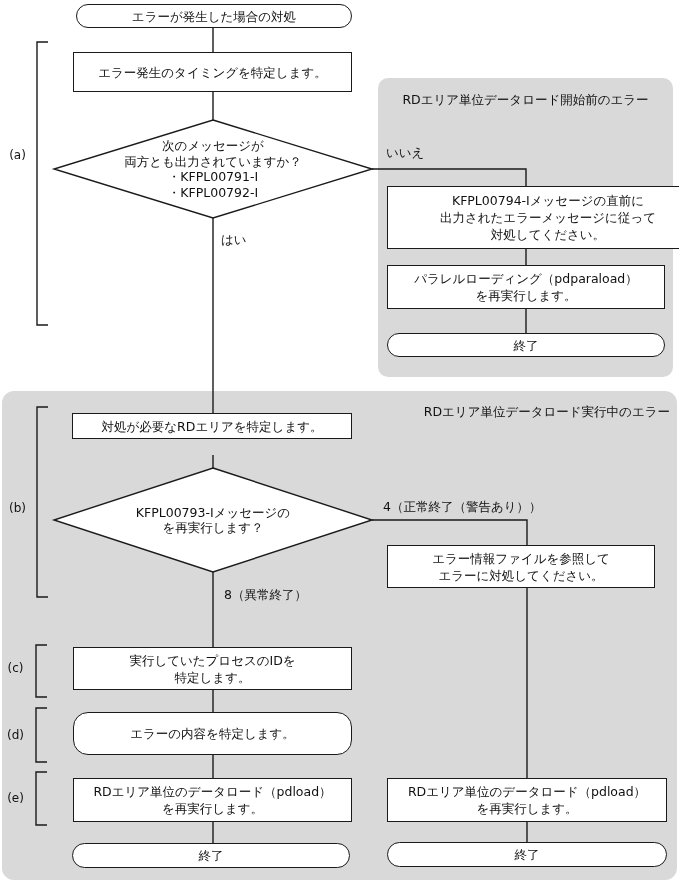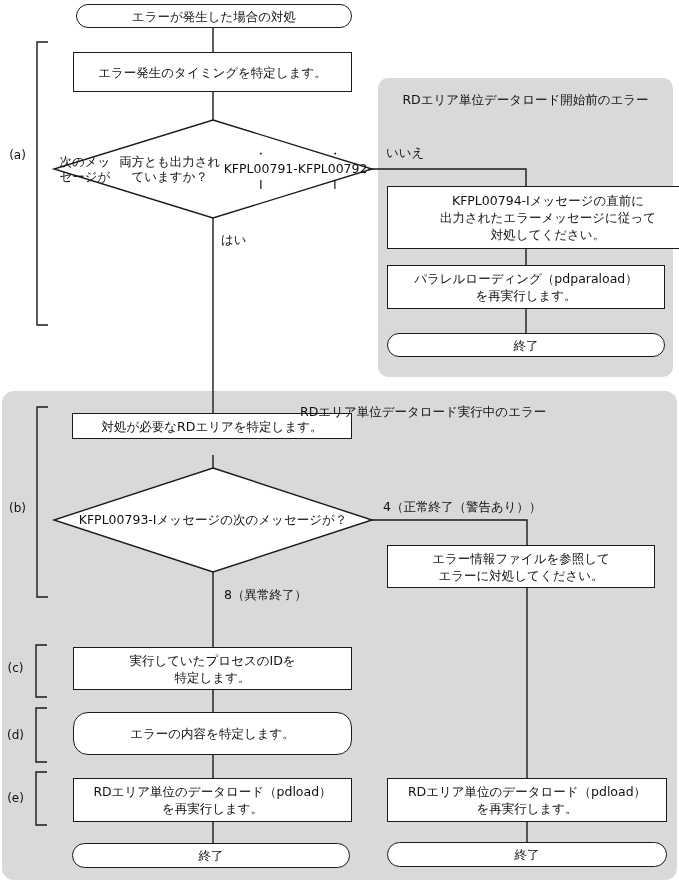--- a/index.html
+++ b/index.html
@@ -12,27 +12,27 @@
   .panel.upper{left:378px;top:78px;width:295px;height:299px;border-radius:10px;}
   .panel.lower{left:2px;top:391px;width:675px;height:489px;border-radius:12px;}
   svg.wires{position:absolute;left:0;top:0;z-index:2;}
   .node{
     position:absolute;background:#ffffff;border:1.4px solid #1a1a1a;
     display:flex;flex-direction:column;align-items:center;justify-content:center;
     font-size:12.5px;line-height:17px;text-align:center;z-index:3;box-sizing:border-box;
   }
   .terminal{border-radius:13px;}
   .dtext{
-    position:absolute;display:flex;flex-direction:row;align-items:center;justify-content:center;
+    position:absolute;display:flex;flex-direction:column;align-items:center;justify-content:center;
     font-size:12.5px;line-height:15.5px;text-align:center;z-index:4;background:transparent;
   }
   .elabel{position:absolute;font-size:12.5px;line-height:14px;z-index:4;white-space:nowrap;}
   .ptitle{position:absolute;font-size:12.5px;line-height:15px;z-index:4;white-space:nowrap;}
   .ptitle.upper{left:378px;top:92px;width:295px;text-align:center;}
-  .ptitle.lower{left:300px;top:404px;width:370px;}
+  .ptitle.lower{left:300px;top:404px;width:370px;text-align:right;}
   .blabel{position:absolute;font-size:12px;line-height:14px;width:27px;text-align:center;z-index:4;}
 </style>
 </head>
 <body>
 
 <div class="canvas">
 
   <div class="panel upper"></div>
   <div class="panel lower"></div>
 
@@ -94,21 +94,21 @@
   <div class="node terminal" style="left:387px;top:333px;width:278px;height:24px;">
     <div>終了</div>
   </div>
 
   <div class="node" style="left:72px;top:413px;width:280px;height:26px;">
     <div>対処が必要なRDエリアを特定します。</div>
   </div>
 
   <div class="dtext" style="left:54px;top:489px;width:318px;height:62px;">
     <div>KFPL00793-Iメッセージの</div>
-    <div>次のメッセージが？</div>
+    <div>を再実行します？</div>
   </div>
 
   <div class="node" style="left:387px;top:545px;width:268px;height:43px;">
     <div>エラー情報ファイルを参照して</div>
     <div>エラーに対処してください。</div>
   </div>
 
   <div class="node" style="left:73px;top:647px;width:279px;height:43px;">
     <div>実行していたプロセスのIDを</div>
     <div>特定します。</div>

